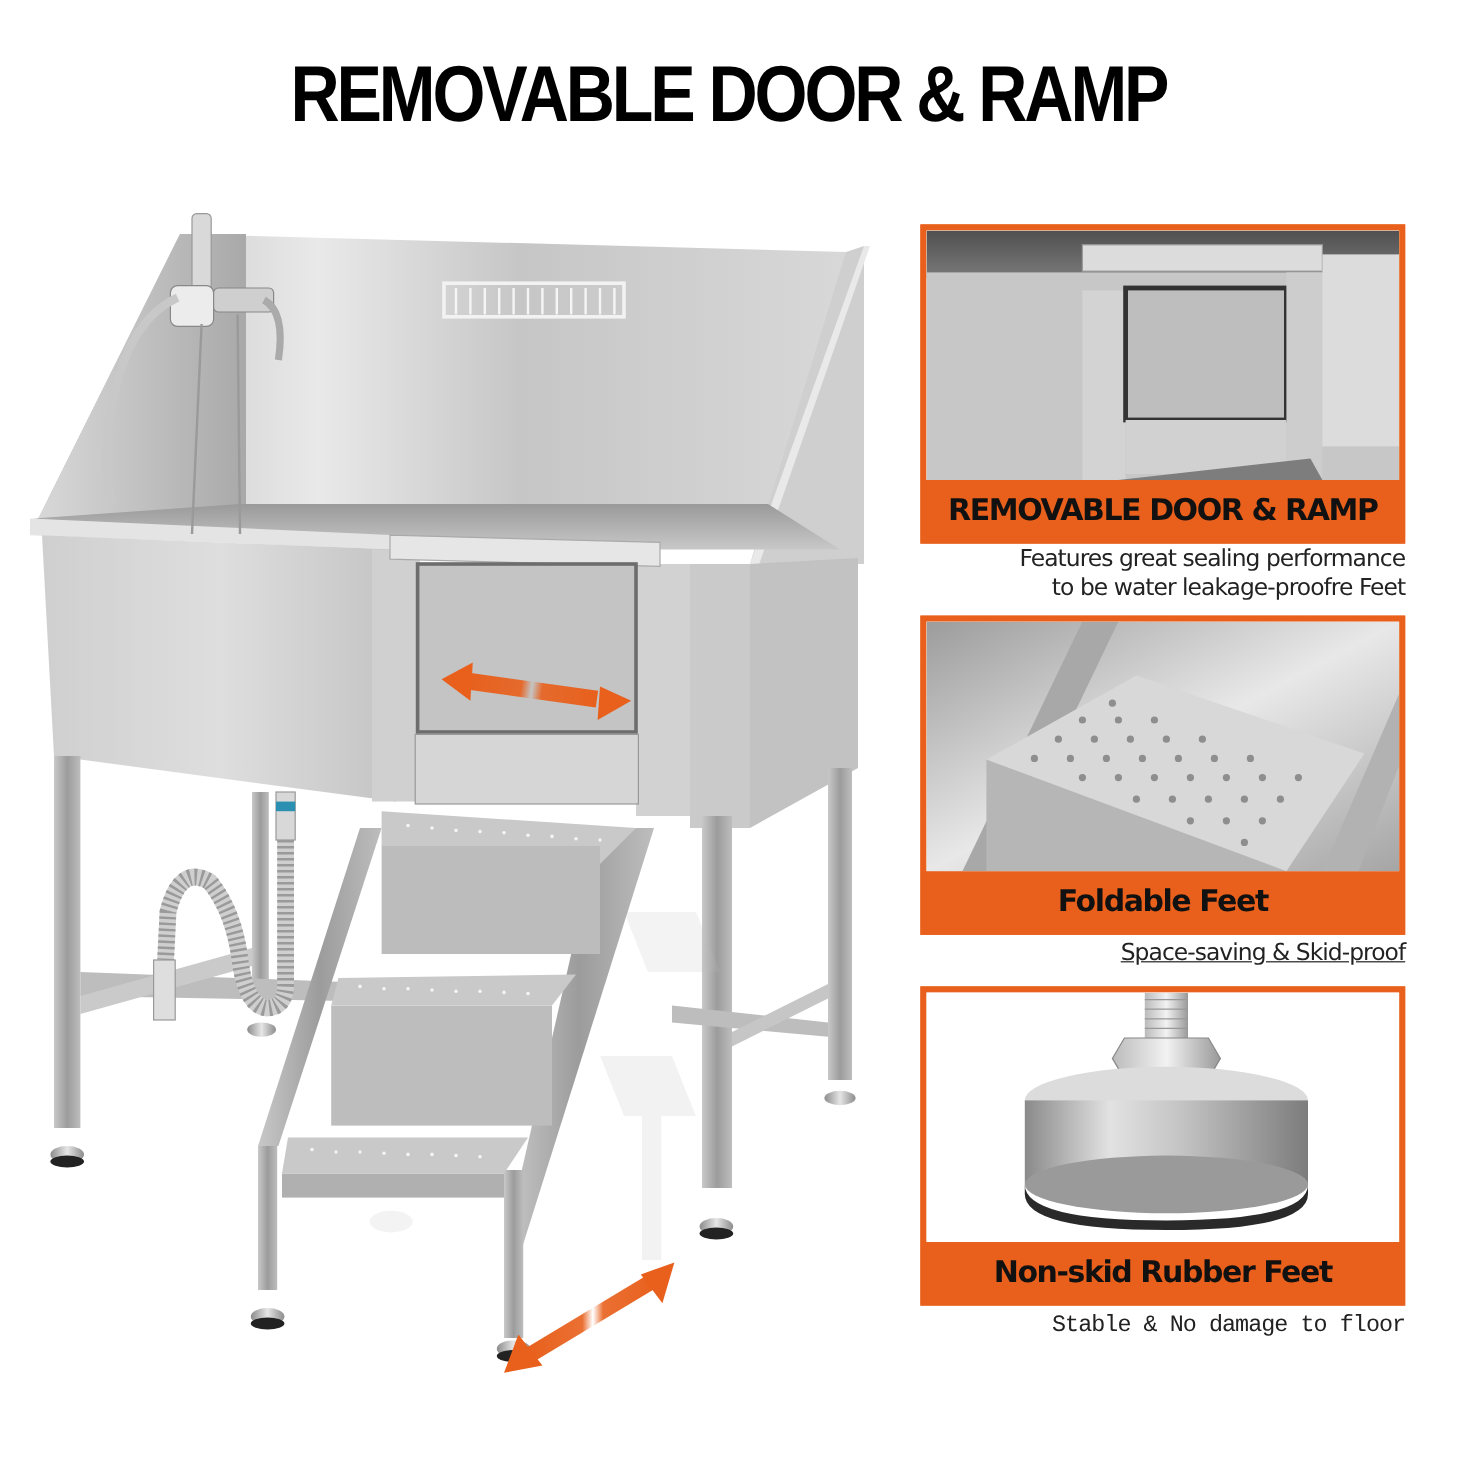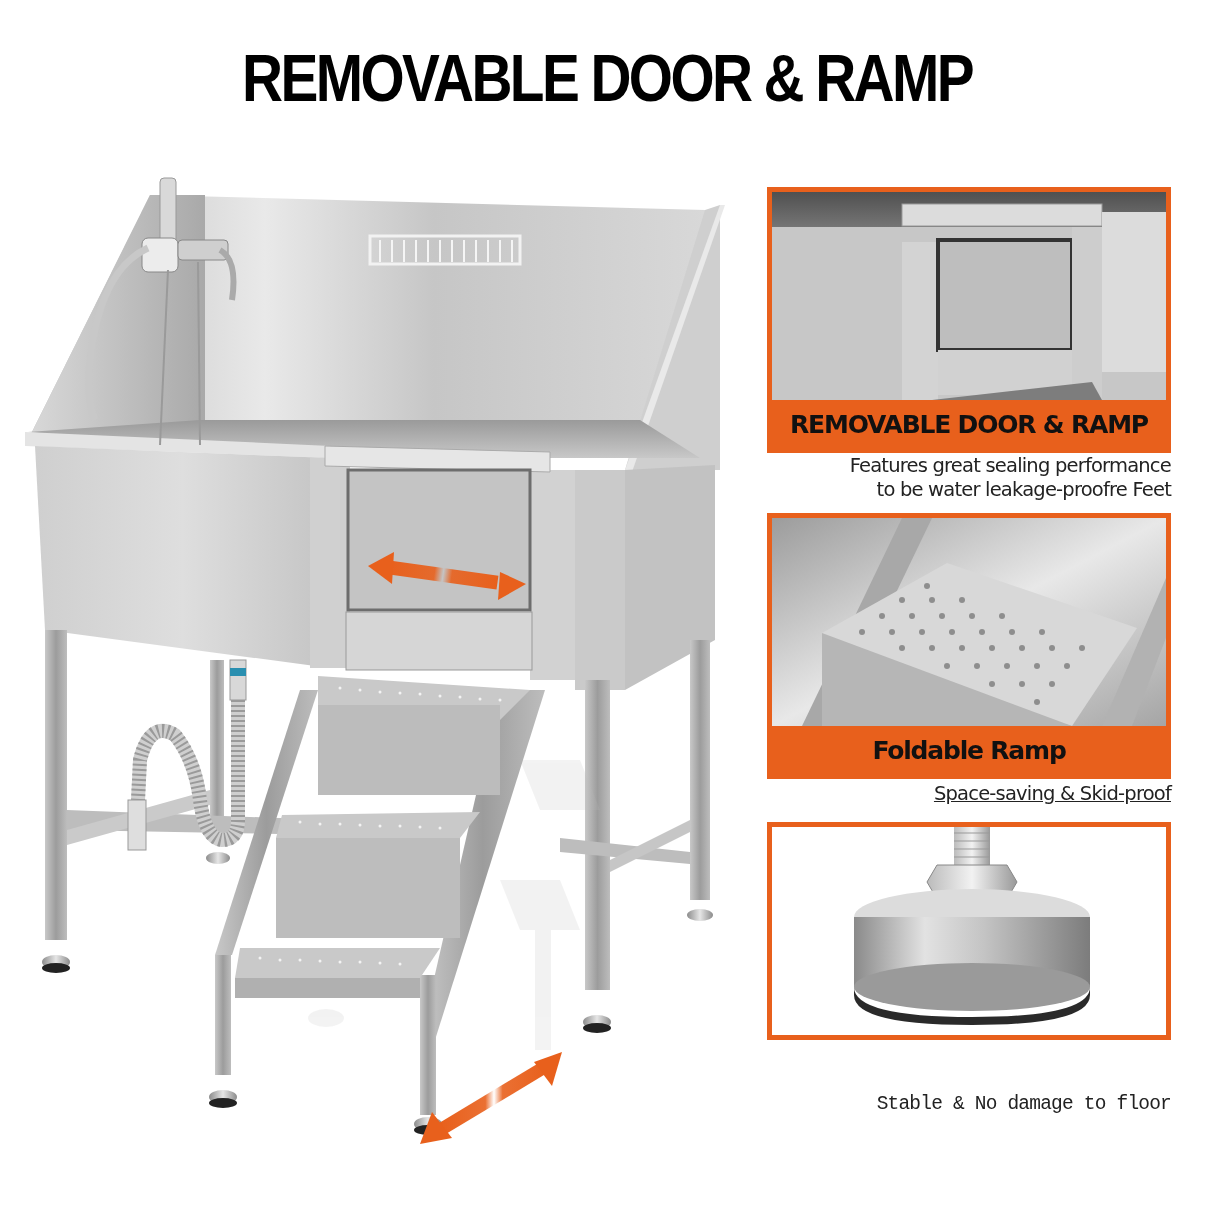--- a/index.html
+++ b/index.html
@@ -306,21 +306,21 @@
           <circle cx="235" cy="148" r="3"></circle>
           <circle cx="265" cy="148" r="3"></circle>
           <circle cx="295" cy="148" r="3"></circle>
         <circle cx="220" cy="166" r="3"></circle>
           <circle cx="250" cy="166" r="3"></circle>
           <circle cx="280" cy="166" r="3"></circle>
         <circle cx="265" cy="184" r="3"></circle>
       </g>
     </svg>
   </div>
-  <div class="label">Foldable Ramp</div>
+  <div class="label">Foldable Feet</div>
 </div>
 <div class="caption" style="top:782px;text-decoration:underline;">
   <div>Space-saving &amp; Skid-proof</div>
 </div>
 
 <div class="panel" style="top:822px;">
   <div class="photo" style="height:208px;">
     <svg width="394" height="208" viewBox="0 0 394 208">
       <defs>
         <linearGradient id="p3m" x1="0" y1="0" x2="1" y2="0">
@@ -343,16 +343,17 @@
         <line x1="182" y1="22" x2="218" y2="22"></line>
           <line x1="182" y1="30" x2="218" y2="30"></line>
       </g>
       <polygon points="165,38 235,38 245,55 235,72 165,72 155,55" fill="url(#p3b)" stroke="#888"></polygon>
       <ellipse cx="200" cy="90" rx="118" ry="28" fill="#dcdcdc"></ellipse>
       <rect x="82" y="90" width="236" height="70" fill="url(#p3m)"></rect>
       <ellipse cx="200" cy="160" rx="118" ry="24" fill="#9a9a9a"></ellipse>
       <path d="M82 160 Q82 190 200 190 Q318 190 318 160 L318 168 Q318 198 200 198 Q82 198 82 168 Z" fill="#2a2a2a"></path>
     </svg>
   </div>
+  <div class="label">Non-skid Rubber Feet</div>
 </div>
 <div class="caption" style="top:1092px;font-family:Liberation Mono, monospace;">
   <div>Stable &amp; No damage to floor</div>
 </div>
 
 </body></html>

